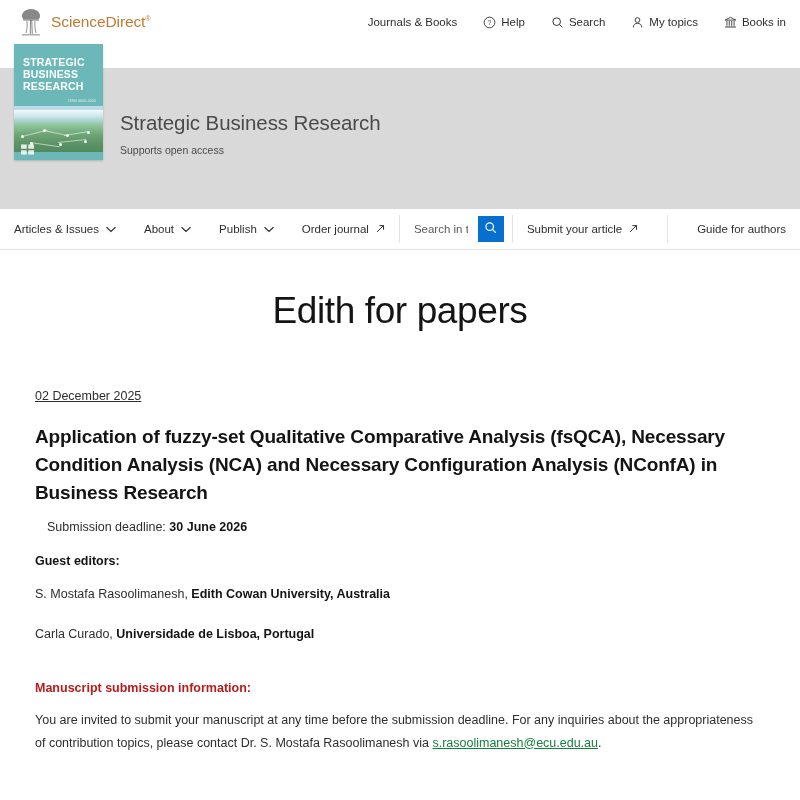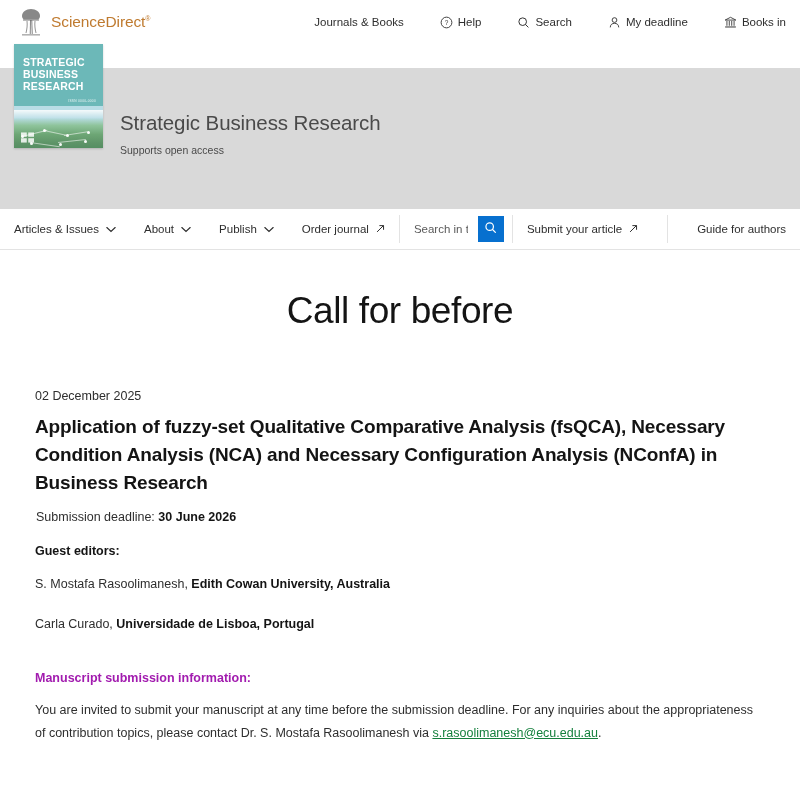--- a/index.html
+++ b/index.html
@@ -31,21 +31,21 @@
     color: #bf7a2f;
     letter-spacing: -0.1px;
     white-space: nowrap;
   }
   .sd-wordmark sup { font-size: 7px; vertical-align: super; }
 
   .topnav {
     margin-left: auto;
     display: flex;
     align-items: flex-start;
-    gap: 36px;
+    gap: 26px;
   }
   .topnav-item {
     display: flex;
     align-items: center;
     gap: 5px;
     font-size: 11.5px;
     color: #2e2e2e;
     white-space: nowrap;
     cursor: pointer;
   }
@@ -61,21 +61,21 @@
   .banner-spacer { height: 24px; background: #ffffff; }
   .banner-inner {
     position: absolute;
     left: 0; right: 0; top: 0; bottom: 0;
   }
   .cover {
     position: absolute;
     left: 14px;
     top: -24px;
     width: 89px;
-    height: 104px;
+    height: 116px;
     background: #6cb8b8;
     overflow: hidden;
     box-shadow: 0 1px 2px rgba(0,0,0,0.18);
   }
   .cover-title {
     position: absolute;
     top: 12px; left: 9px; right: 6px;
     color: #ffffff;
     font-size: 10.5px;
     font-weight: bold;
@@ -201,52 +201,53 @@
     letter-spacing: -0.4px;
   }
   .content {
     max-width: 730px;
     margin: 0 auto;
     padding-top: 57px;
   }
   .cfp-date {
     font-size: 12.5px;
     color: #2e2e2e;
-    margin: 0 0 10px 0;
+    margin: 0 0 20px 0;
+    text-decoration: underline;
   }
   .cfp-title {
     font-size: 19px;
     line-height: 1.47;
     font-weight: bold;
     color: #141414;
     margin: 0 0 13px 0;
     letter-spacing: -0.15px;
   }
   .deadline {
     font-size: 12.5px;
     color: #2e2e2e;
-    margin: 0 0 20px 1px;
+    margin: 0 0 20px 12px;
   }
   .deadline b { color: #141414; }
   .section-label {
     font-size: 12.5px;
     font-weight: bold;
     color: #141414;
     margin: 0 0 19px 0;
   }
   .editor {
     font-size: 12.5px;
     color: #2e2e2e;
     margin: 0 0 26px 0;
   }
   .editor b { color: #141414; }
   .subinfo-label {
     font-size: 12.5px;
     font-weight: bold;
-    color: #a21caf;
+    color: #b91c1c;
     margin: 40px 0 14px 0;
   }
   .subinfo-body {
     font-size: 12.5px;
     line-height: 1.83;
     color: #2e2e2e;
     margin: 0;
   }
   .email-link {
     color: #15803d;
@@ -301,21 +302,21 @@
       <span>Search</span>
     </div>
 
     <div class="topnav-item">
       <span>
         <svg width="13" height="13" viewBox="0 0 16 16">
             <circle cx="8" cy="5" r="2.9" fill="none" stroke="#2e2e2e" stroke-width="1.1"></circle>
             <path d="M2.8 14 C2.8 10.6 5.2 9 8 9 C10.8 9 13.2 10.6 13.2 14" fill="none" stroke="#2e2e2e" stroke-width="1.1"></path>
           </svg>
       </span>
-      <span>My deadline</span>
+      <span>My topics</span>
     </div>
 
     <div class="topnav-item">
       <span>
         <svg width="13" height="13" viewBox="0 0 16 16">
             <path d="M8 1.6 L14.6 5 L1.4 5 Z" fill="none" stroke="#2e2e2e" stroke-width="1.05"></path>
             <line x1="3.6" y1="6" x2="3.6" y2="12" stroke="#2e2e2e" stroke-width="1.05"></line>
             <line x1="6.5" y1="6" x2="6.5" y2="12" stroke="#2e2e2e" stroke-width="1.05"></line>
             <line x1="9.5" y1="6" x2="9.5" y2="12" stroke="#2e2e2e" stroke-width="1.05"></line>
             <line x1="12.4" y1="6" x2="12.4" y2="12" stroke="#2e2e2e" stroke-width="1.05"></line>
@@ -437,21 +438,21 @@
     <div class="jnav-sep"></div>
     <div class="jnav-item">
       <span>Guide for authors</span>
     </div>
   </div>
 
 </div>
 
 <div class="main">
 
-  <h2 class="page-heading">Call for before</h2>
+  <h2 class="page-heading">Edith for papers</h2>
 
   <div class="content">
 
     <div class="cfp-date">02 December 2025</div>
 
     <h3 class="cfp-title">Application of fuzzy-set Qualitative Comparative Analysis (fsQCA), Necessary Condition Analysis (NCA) and Necessary Configuration Analysis (NConfA) in Business Research</h3>
 
     <p class="deadline"><span>Submission deadline: </span><b>30 June 2026</b></p>
 
     <div class="section-label">Guest editors:</div>

